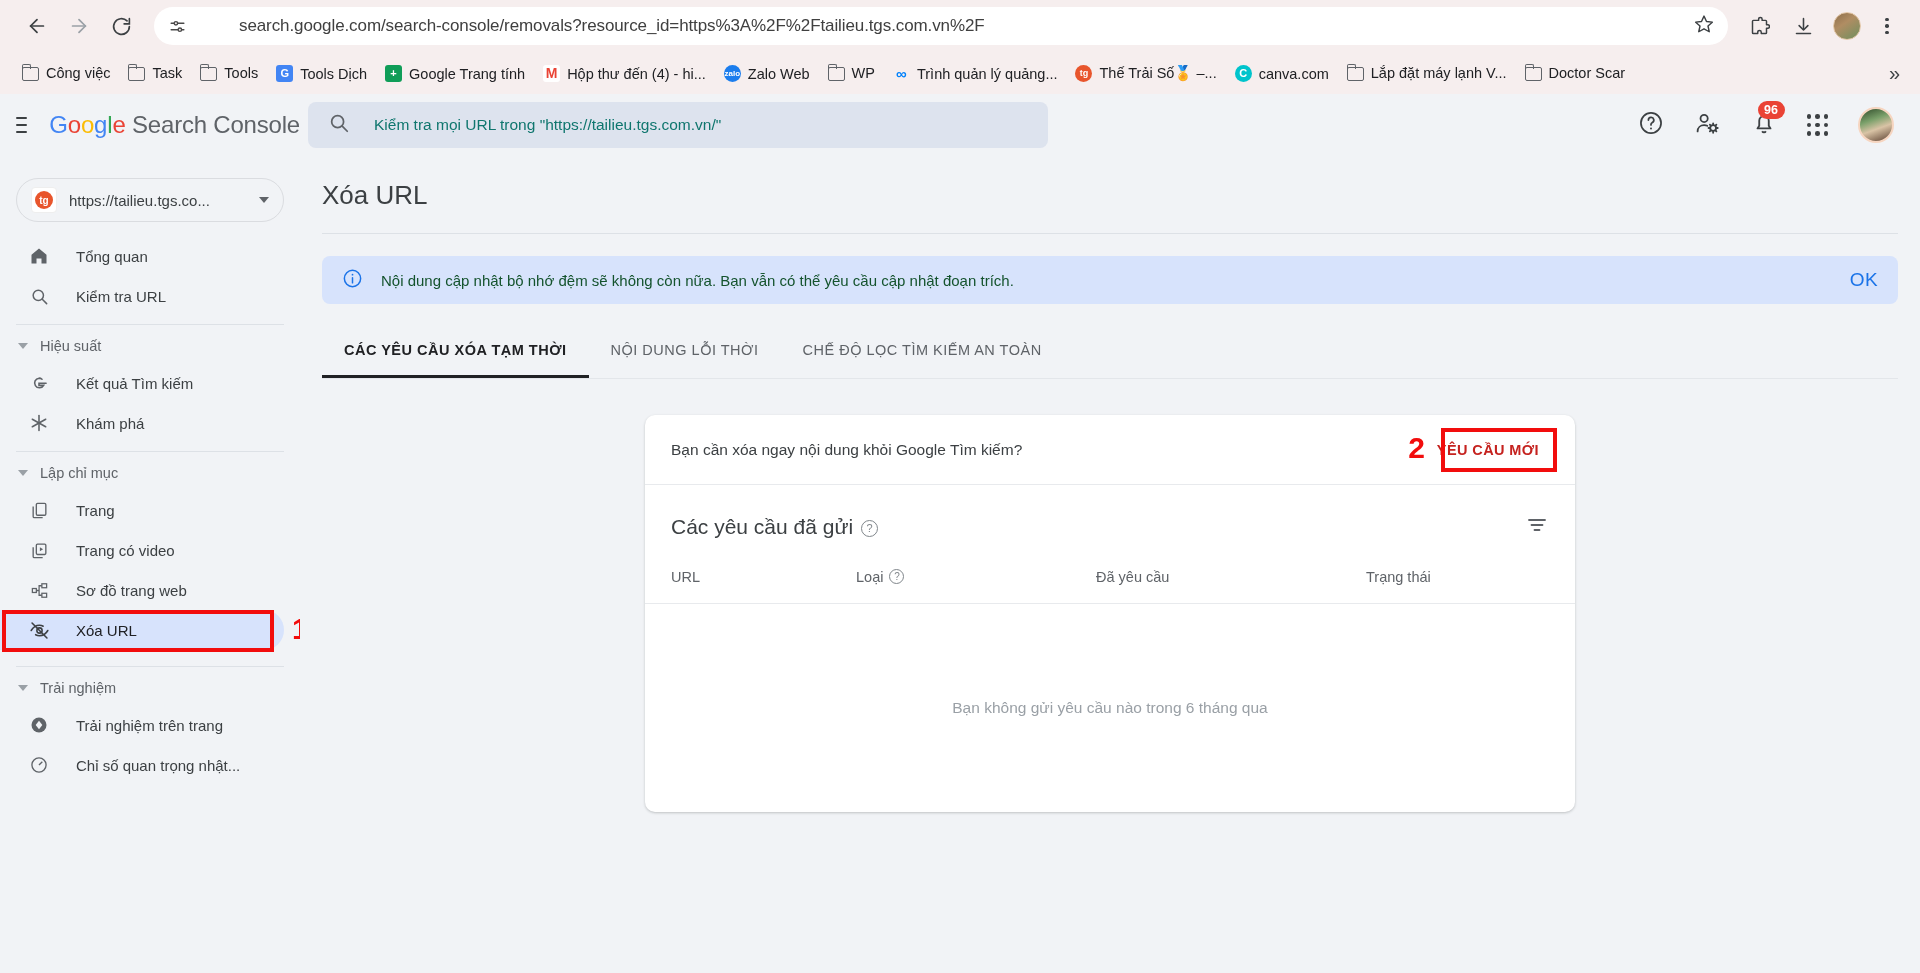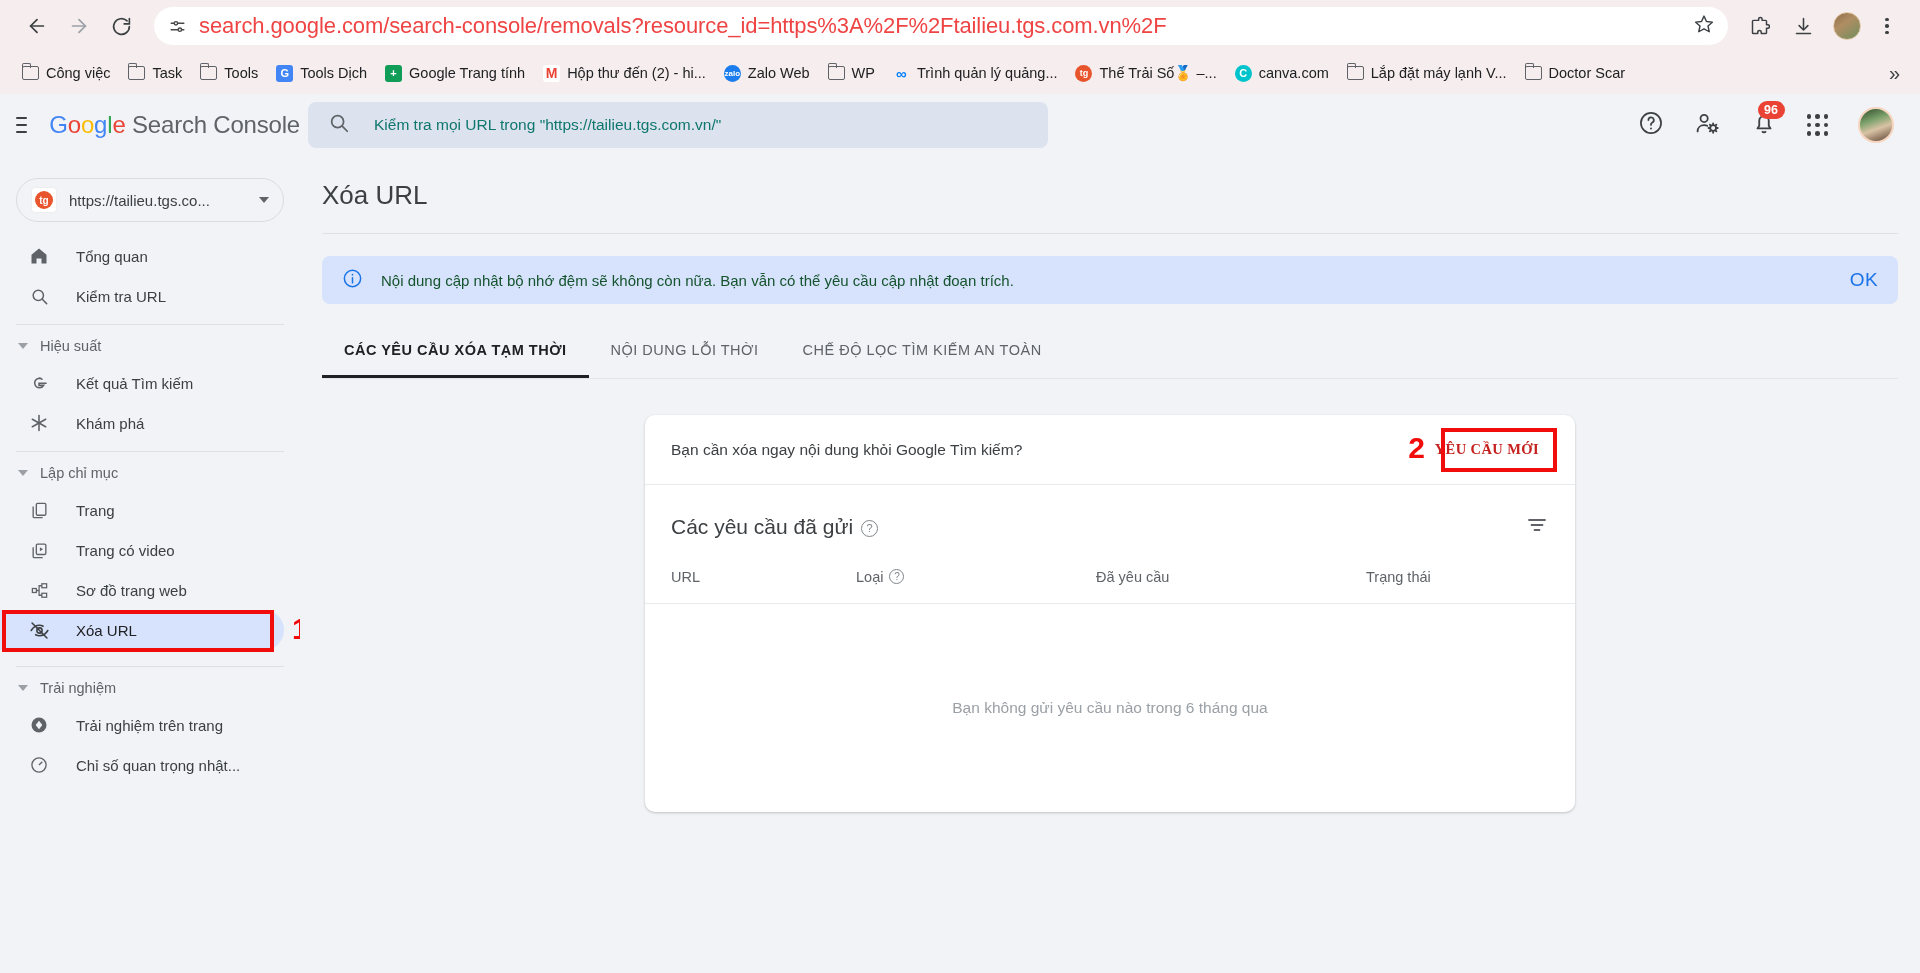--- a/index.html
+++ b/index.html
@@ -40,26 +40,27 @@
     border-radius: 19px;
     display: flex;
     align-items: center;
     padding: 0 14px;
     gap: 12px;
     min-width: 0;
   }
   .omnibox .site-ctrl { flex: 0 0 auto; color: #4a4a4a; display:flex; }
   .omnibox .url-text {
     flex: 1 1 auto;
-    font-size: 22px;
-    color: #ef4444;
+    font-size: 17px;
+    color: #404040;
     white-space: nowrap;
     overflow: hidden;
     text-overflow: clip;
     letter-spacing: -0.1px;
+    margin-left: 40px;
   }
   .omnibox .tail-icons { display:flex; align-items:center; gap: 16px; flex: 0 0 auto; color:#3c4043;}
   .chrome-right {
     display: flex; align-items: center; gap: 6px; padding-left: 8px; flex:0 0 auto;
   }
   .avatar-chrome {
     width: 28px; height: 28px; border-radius: 50%;
     background: linear-gradient(145deg,#8d6e4a 0%,#b08d63 40%,#6f8f5e 100%);
     border: 1px solid #e3c7a8;
   }
@@ -72,21 +73,21 @@
     display: flex;
     align-items: center;
     padding: 0 14px;
     gap: 2px;
     font-size: 14.5px;
     color: #202124;
     overflow: hidden;
     white-space: nowrap;
   }
   .bm {
-    display: flex; align-items: center; gap: 7px;
+    display: flex; align-items: flex-end; gap: 7px;
     padding: 5px 8px;
     border-radius: 6px;
     flex: 0 0 auto;
   }
   .bm .lbl { font-size: 14.5px; color:#202124; }
   .folder-ic { width: 17px; height: 14px; position: relative; flex:0 0 auto;}
   .folder-ic::before{
     content:''; position:absolute; inset:0;
     border:1.6px solid #5f6368; border-radius:2px;
   }
@@ -284,21 +285,20 @@
   }
   .card-row-1 .q { font-size:15.5px; color:#3c4043;}
   .new-req-btn {
     margin-left:auto;
     color:#c5221f;
     font-size: 14.5px;
     font-weight: bold;
     letter-spacing:.4px;
     padding: 8px 10px;
     white-space:nowrap;
-    font-family:Liberation Serif, serif;
   }
   .annot-box-2 {
     position:absolute;
     right: 18px; top: 13px;
     width: 116px; height: 44px;
     border: 4px solid #f20d0d;
     pointer-events:none;
   }
 
   .card-row-2 {
@@ -415,21 +415,21 @@
     <div class="bm">
         <span class="fav" style="background:#4285F4">G</span>
         <span class="lbl">Tools Dịch</span>
       </div>
     <div class="bm">
         <span class="fav" style="background:#0F9D58">+</span>
         <span class="lbl">Google Trang tính</span>
       </div>
     <div class="bm">
         <span class="fav" style="background:#fff;color:#EA4335;font-size:14px">M</span>
-        <span class="lbl">Hộp thư đến (2) - hi...</span>
+        <span class="lbl">Hộp thư đến (4) - hi...</span>
       </div>
     <div class="bm">
         <span class="fav" style="background:#1b7ded;font-size:8px;border-radius:50%">zalo</span>
         <span class="lbl">Zalo Web</span>
       </div>
     <div class="bm">
         <span class="folder-ic"></span>
         <span class="lbl">WP</span>
       </div>
     <div class="bm">

